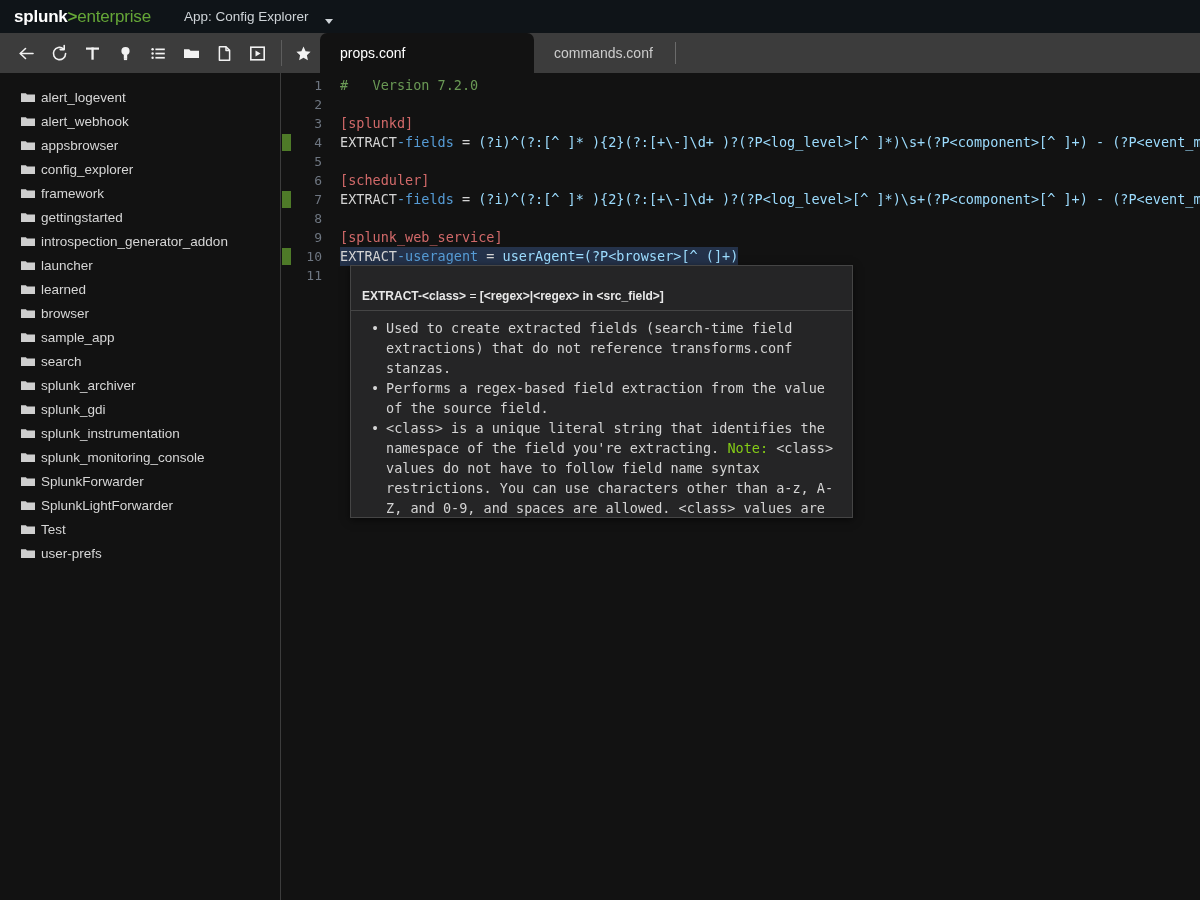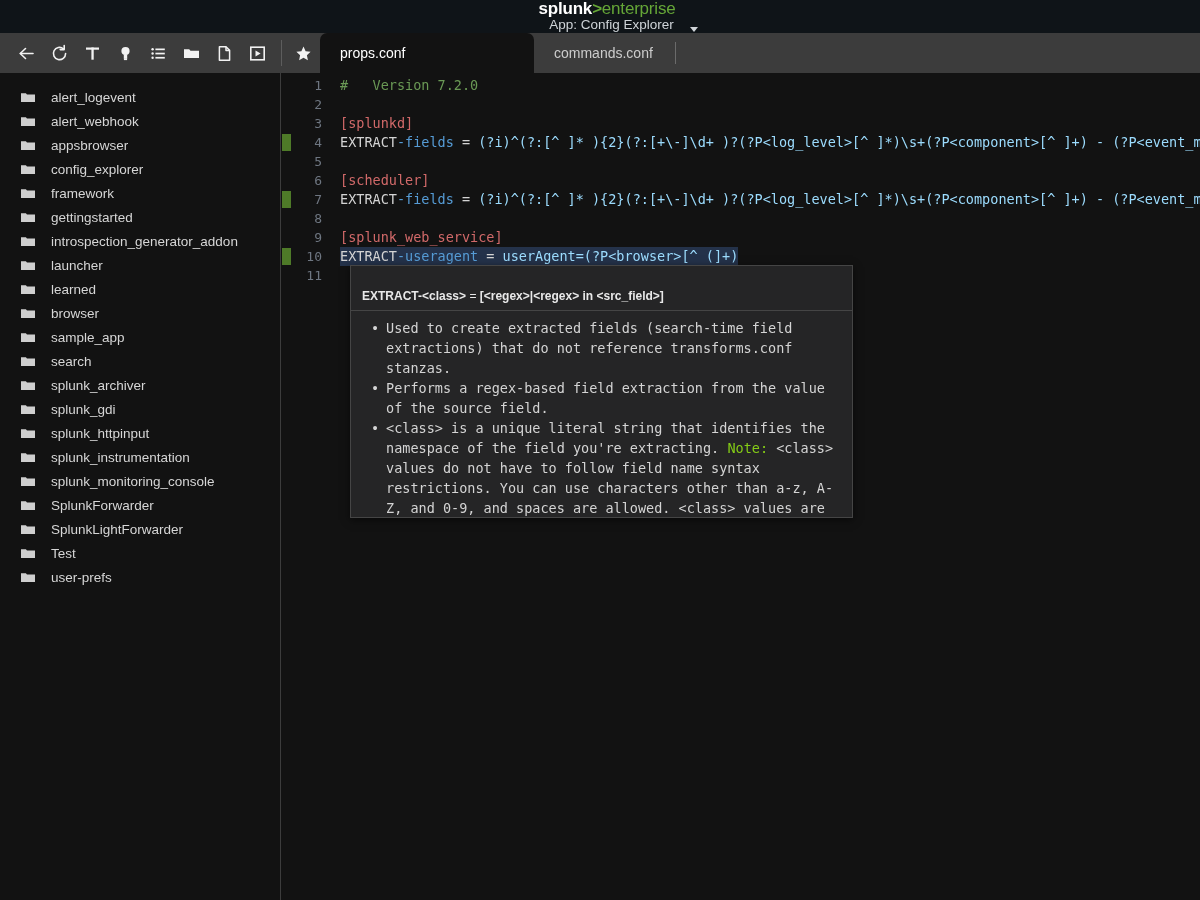--- a/index.html
+++ b/index.html
@@ -14,21 +14,20 @@
 
   
   #topbar {
     height: 33px;
     background: #0f1418;
     display: flex;
     align-items: center;
     padding: 0 0 0 14px;
     position: relative;
     z-index: 5;
-    flex-direction: column;
   }
   .logo {
     font-size: 17px;
     font-weight: bold;
     letter-spacing: -0.2px;
     white-space: nowrap;
     line-height: 1;
   }
   .logo .w { color: #ffffff; }
   .logo .g { color: #65a637; font-weight: normal; }
@@ -132,21 +131,21 @@
   }
   #sidebar-title {
     color: #e6e6e6;
     font-size: 13.5px;
     padding: 0 0 11px 21px;
     font-weight: normal;
   }
   .file-item {
     display: flex;
     align-items: center;
-    gap: 16px;
+    gap: 6px;
     height: 24px;
     padding-left: 21px;
     color: #d6d6d6;
     font-size: 13.5px;
     cursor: pointer;
     white-space: nowrap;
   }
   .folder-icon {
     width: 14px; height: 11px;
     flex: 0 0 14px;
@@ -422,26 +421,20 @@
           <svg class="folder-icon" viewBox="0 0 14 11">
             <path d="M0 1.2 h4.9 l1.1 1.3 h8 v7.6 h-14 z" fill="#cfcfcf"></path>
           </svg>
           <span>splunk_archiver</span>
         </div>
         <div class="file-item">
           <svg class="folder-icon" viewBox="0 0 14 11">
             <path d="M0 1.2 h4.9 l1.1 1.3 h8 v7.6 h-14 z" fill="#cfcfcf"></path>
           </svg>
           <span>splunk_gdi</span>
-        </div>
-        <div class="file-item">
-          <svg class="folder-icon" viewBox="0 0 14 11">
-            <path d="M0 1.2 h4.9 l1.1 1.3 h8 v7.6 h-14 z" fill="#cfcfcf"></path>
-          </svg>
-          <span>splunk_httpinput</span>
         </div>
         <div class="file-item">
           <svg class="folder-icon" viewBox="0 0 14 11">
             <path d="M0 1.2 h4.9 l1.1 1.3 h8 v7.6 h-14 z" fill="#cfcfcf"></path>
           </svg>
           <span>splunk_instrumentation</span>
         </div>
         <div class="file-item">
           <svg class="folder-icon" viewBox="0 0 14 11">
             <path d="M0 1.2 h4.9 l1.1 1.3 h8 v7.6 h-14 z" fill="#cfcfcf"></path>

